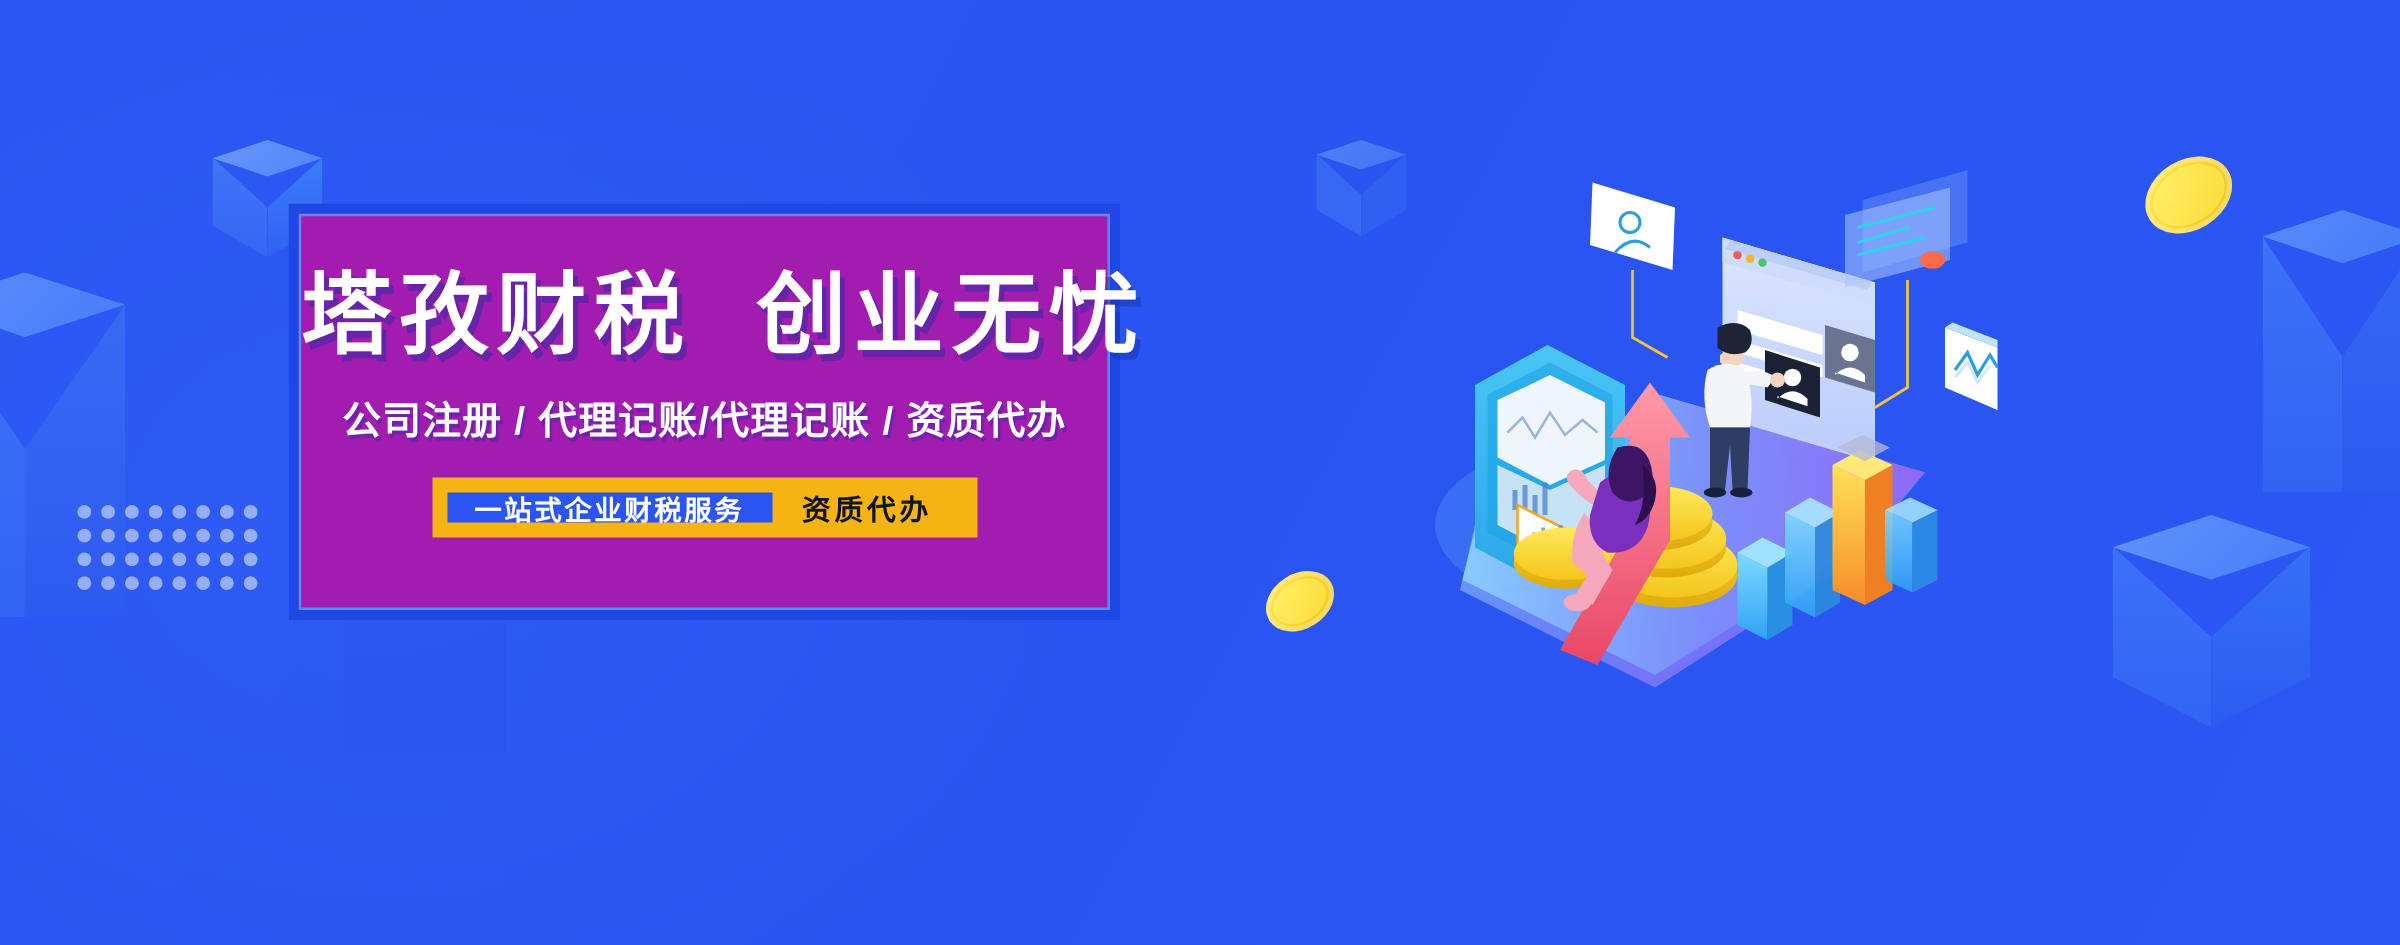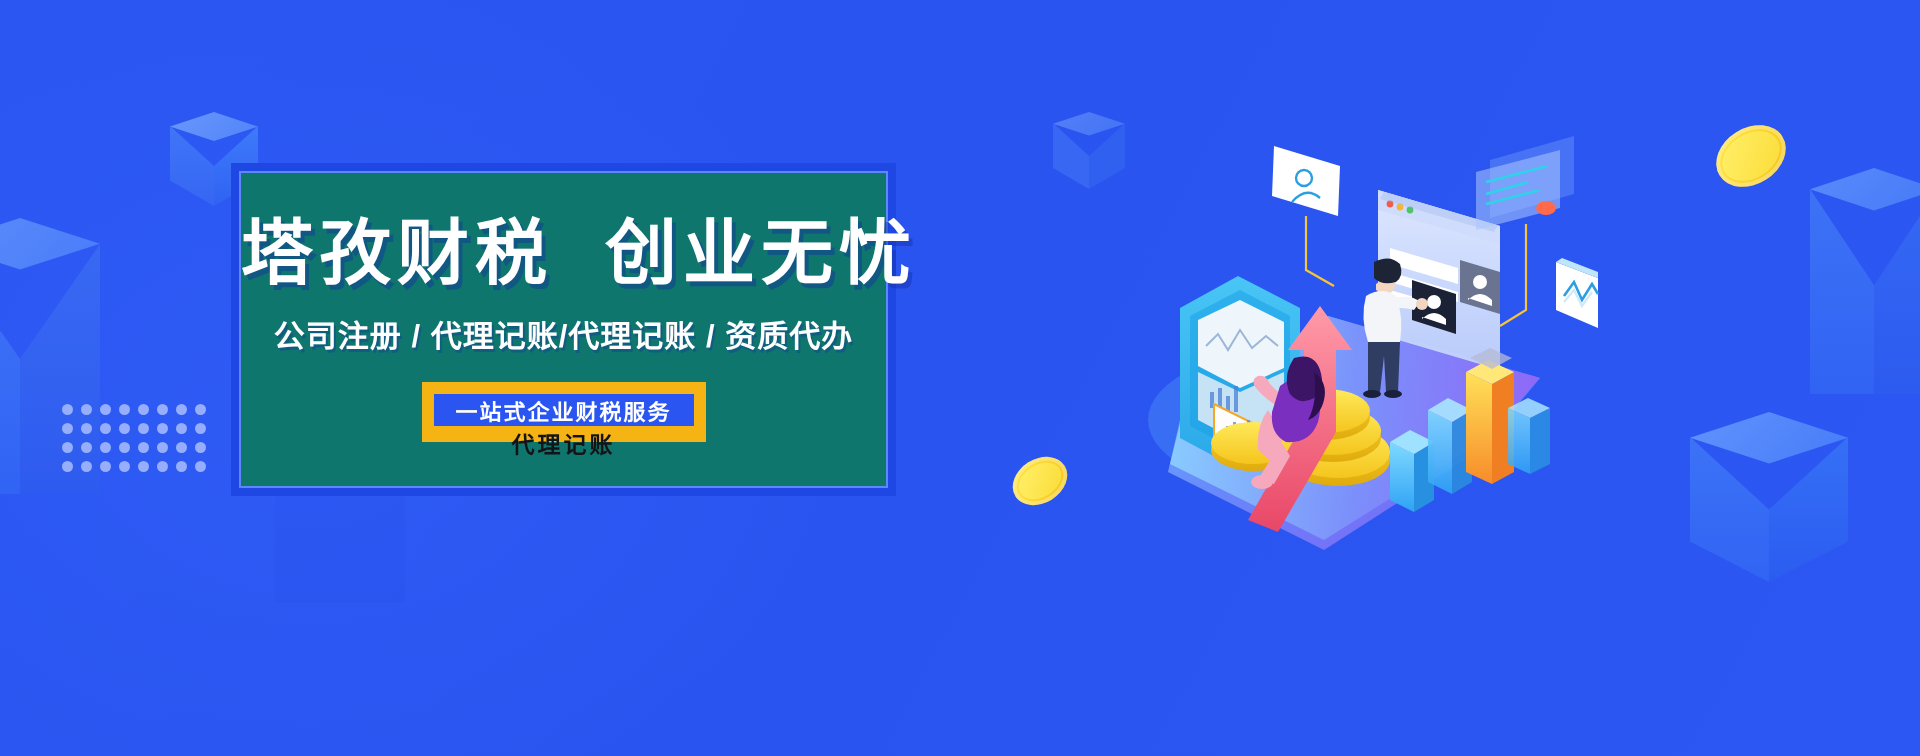--- a/index.html
+++ b/index.html
@@ -181,21 +181,21 @@
     width: 665px;
     height: 333px;
     background: #1f47e3;
     padding: 8px;
     box-sizing: border-box;
   }
   .text-frame-inner {
     position: relative;
     width: 100%;
     height: 100%;
-    background: #0f766e;
+    background: #a21caf;
     border: 2px solid #5d87ff;
     box-sizing: border-box;
   }
 
   .headline {
     position: absolute;
     left: 0; right: 0; top: 44px;
     text-align: center;
     color: #ffffff;
     font-size: 72px;
@@ -221,24 +221,23 @@
 
   
   .cta {
     position: absolute;
     left: 50%;
     transform: translateX(-50%);
     top: 209px;
     display: flex;
     align-items: stretch;
     background: #f5b314;
-    height: 60px;
+    height: 48px;
     padding: 12px;
     box-sizing: border-box;
-    flex-direction: column;
   }
   .cta-tag {
     display: flex;
     align-items: center;
     justify-content: center;
     background: #2a55f0;
     color: #ffffff;
     font-size: 22px;
     font-weight: 700;
     letter-spacing: 2px;
@@ -519,19 +518,19 @@
 
   <div class="text-frame">
     <div class="text-frame-inner">
 
       <div class="headline">塔孜财税  创业无忧</div>
 
       <div class="subtitle">公司注册 / 代理记账/代理记账 / 资质代办</div>
 
       <div class="cta">
         <div class="cta-tag">一站式企业财税服务</div>
-        <div class="cta-action">代理记账</div>
+        <div class="cta-action">资质代办</div>
       </div>
 
     </div>
   </div>
 
 </div>
 
 </body></html>

